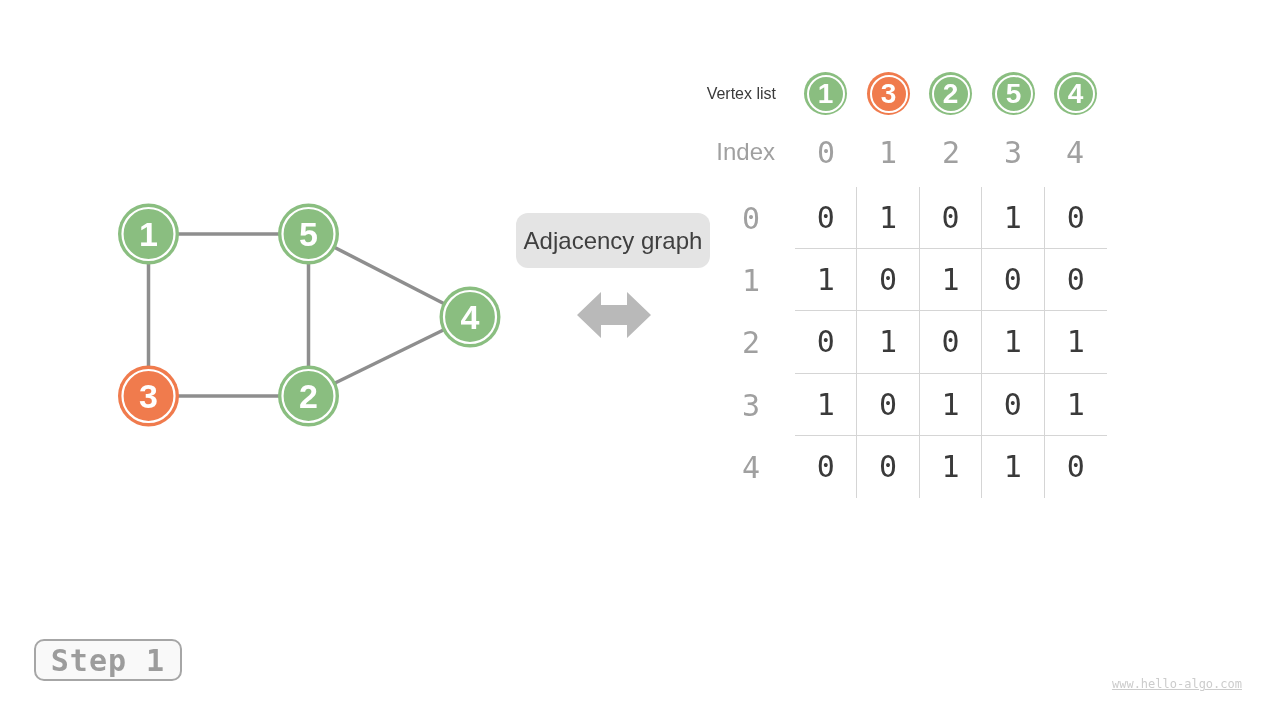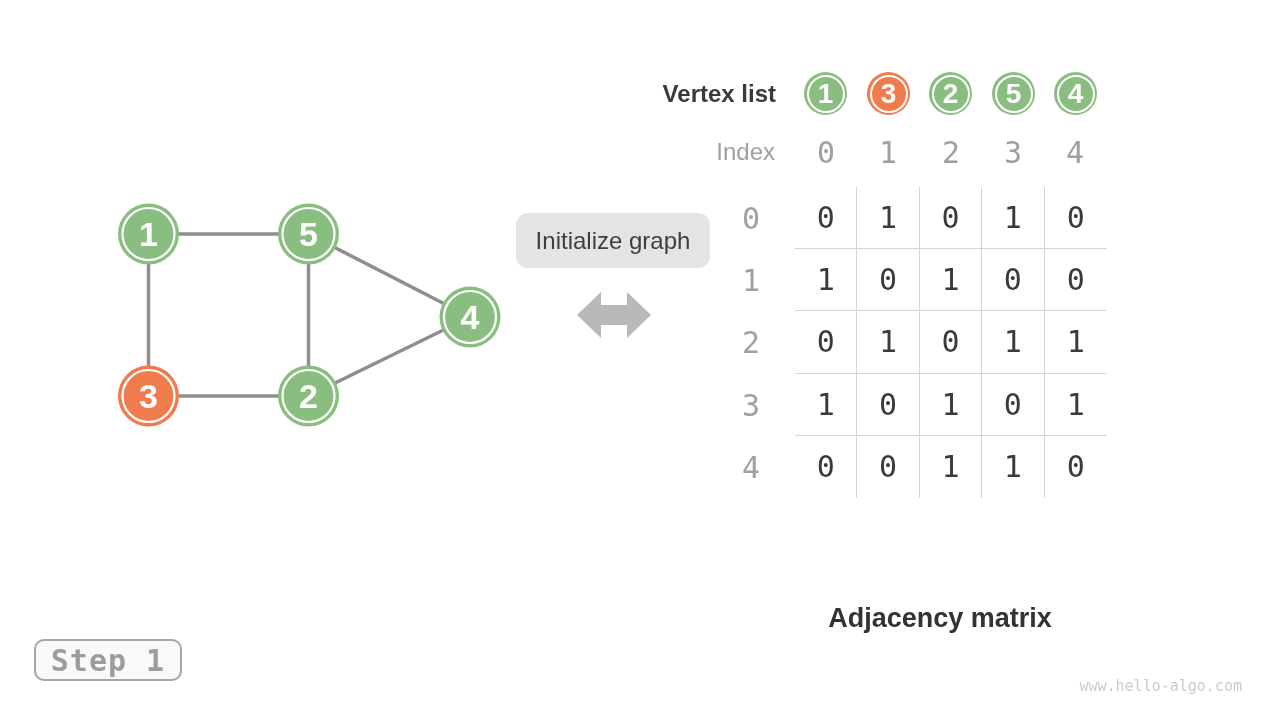--- a/index.html
+++ b/index.html
@@ -24,21 +24,21 @@
     display: flex; align-items: center; justify-content: center;
     font-size: 24px; color: var(--init_text); }
 
   
   svg.darrow { left: 575px; top: 288px; }
   .darrow polygon { fill: var(--arrow); }
 
   
   .vl-label { left: 600px; top: 72px; width: 176px; height: 43px;
     display: flex; align-items: center; justify-content: flex-end;
-    font-size: 24px; font-weight: bold; color: var(--text_dark); }
+    font-size: 16px; font-weight: normal; color: var(--text_dark); }
   .vnode { position: absolute; width: 43px; height: 43px; border-radius: 50%;
     display: flex; align-items: center; justify-content: center; }
   .vnode.green  { background: var(--green); }
   .vnode.orange { background: var(--orange); }
   .vnode::after { content: ""; position: absolute; inset: 2.5px;
     border: 2px solid #ffffff; border-radius: 50%; pointer-events: none; }
   .vnode span { color: #ffffff; font-weight: bold; font-size: 28px; line-height: 1; }
 
   
   .idx-label { left: 600px; top: 135px; width: 175px; height: 34px;
@@ -69,21 +69,21 @@
 
   
   .step { left: 34px; top: 639px; width: 148px; height: 42px;
     background: var(--step_bg); border: 2px solid var(--step_border); border-radius: 10px;
     display: flex; align-items: center; justify-content: center;
     font-family: "DejaVu Sans Mono", monospace; font-size: 30px; font-weight: bold;
     color: var(--step_text); letter-spacing: 1px; }
 
   
   .watermark { right: 38px; top: 677px; height: 20px;
-    font-family: "DejaVu Sans Mono", monospace; font-size: 15px; color: var(--watermark); }
+    font-family: "DejaVu Sans Mono", monospace; font-size: 12px; color: var(--watermark); text-decoration: underline; }
 </style>
 </head>
 <body>
 
 <div class="stage">
 
   <svg class="abs graph" width="1280" height="720" viewBox="0 0 1280 720">
     <g>
       <line class="edge" x1="148.5" y1="234" x2="308.5" y2="234"></line>
       <line class="edge" x1="148.5" y1="234" x2="148.5" y2="396"></line>
@@ -113,21 +113,21 @@
       <text class="ntext" x="148.5" y="408">3</text>
     </g>
     <g>
       <circle class="disc green" cx="308.5" cy="396" r="30.5"></circle>
       <circle class="nring" cx="308.5" cy="396" r="26"></circle>
       <text class="ntext" x="308.5" y="408">2</text>
     </g>
   </svg>
 
   <div class="abs init-box">
-    <span>Initialize graph</span>
+    <span>Adjacency graph</span>
   </div>
   <svg class="abs darrow" width="78" height="54" viewBox="0 0 78 54">
     <polygon points="2,27 26,4 26,17 52,17 52,4 76,27 52,50 52,37 26,37 26,50"></polygon>
   </svg>
 
   <div class="abs vl-label">Vertex list</div>
 
   <div class="vnode green" style="left:804px; top:72px;">
     <span>1</span>
   </div>
@@ -178,21 +178,20 @@
     <span class="mcell">1</span>
     <span class="mcell">0</span>
     <span class="mcell">1</span>
     <span class="mcell">0</span>
     <span class="mcell">0</span>
     <span class="mcell">1</span>
     <span class="mcell">1</span>
     <span class="mcell">0</span>
   </div>
 
-  <div class="abs caption matrix-cap">Adjacency matrix</div>
 
   <div class="abs step">
     <span>Step 1</span>
   </div>
 
   <div class="abs watermark">www.hello-algo.com</div>
 
 </div>
 
 </body></html>

